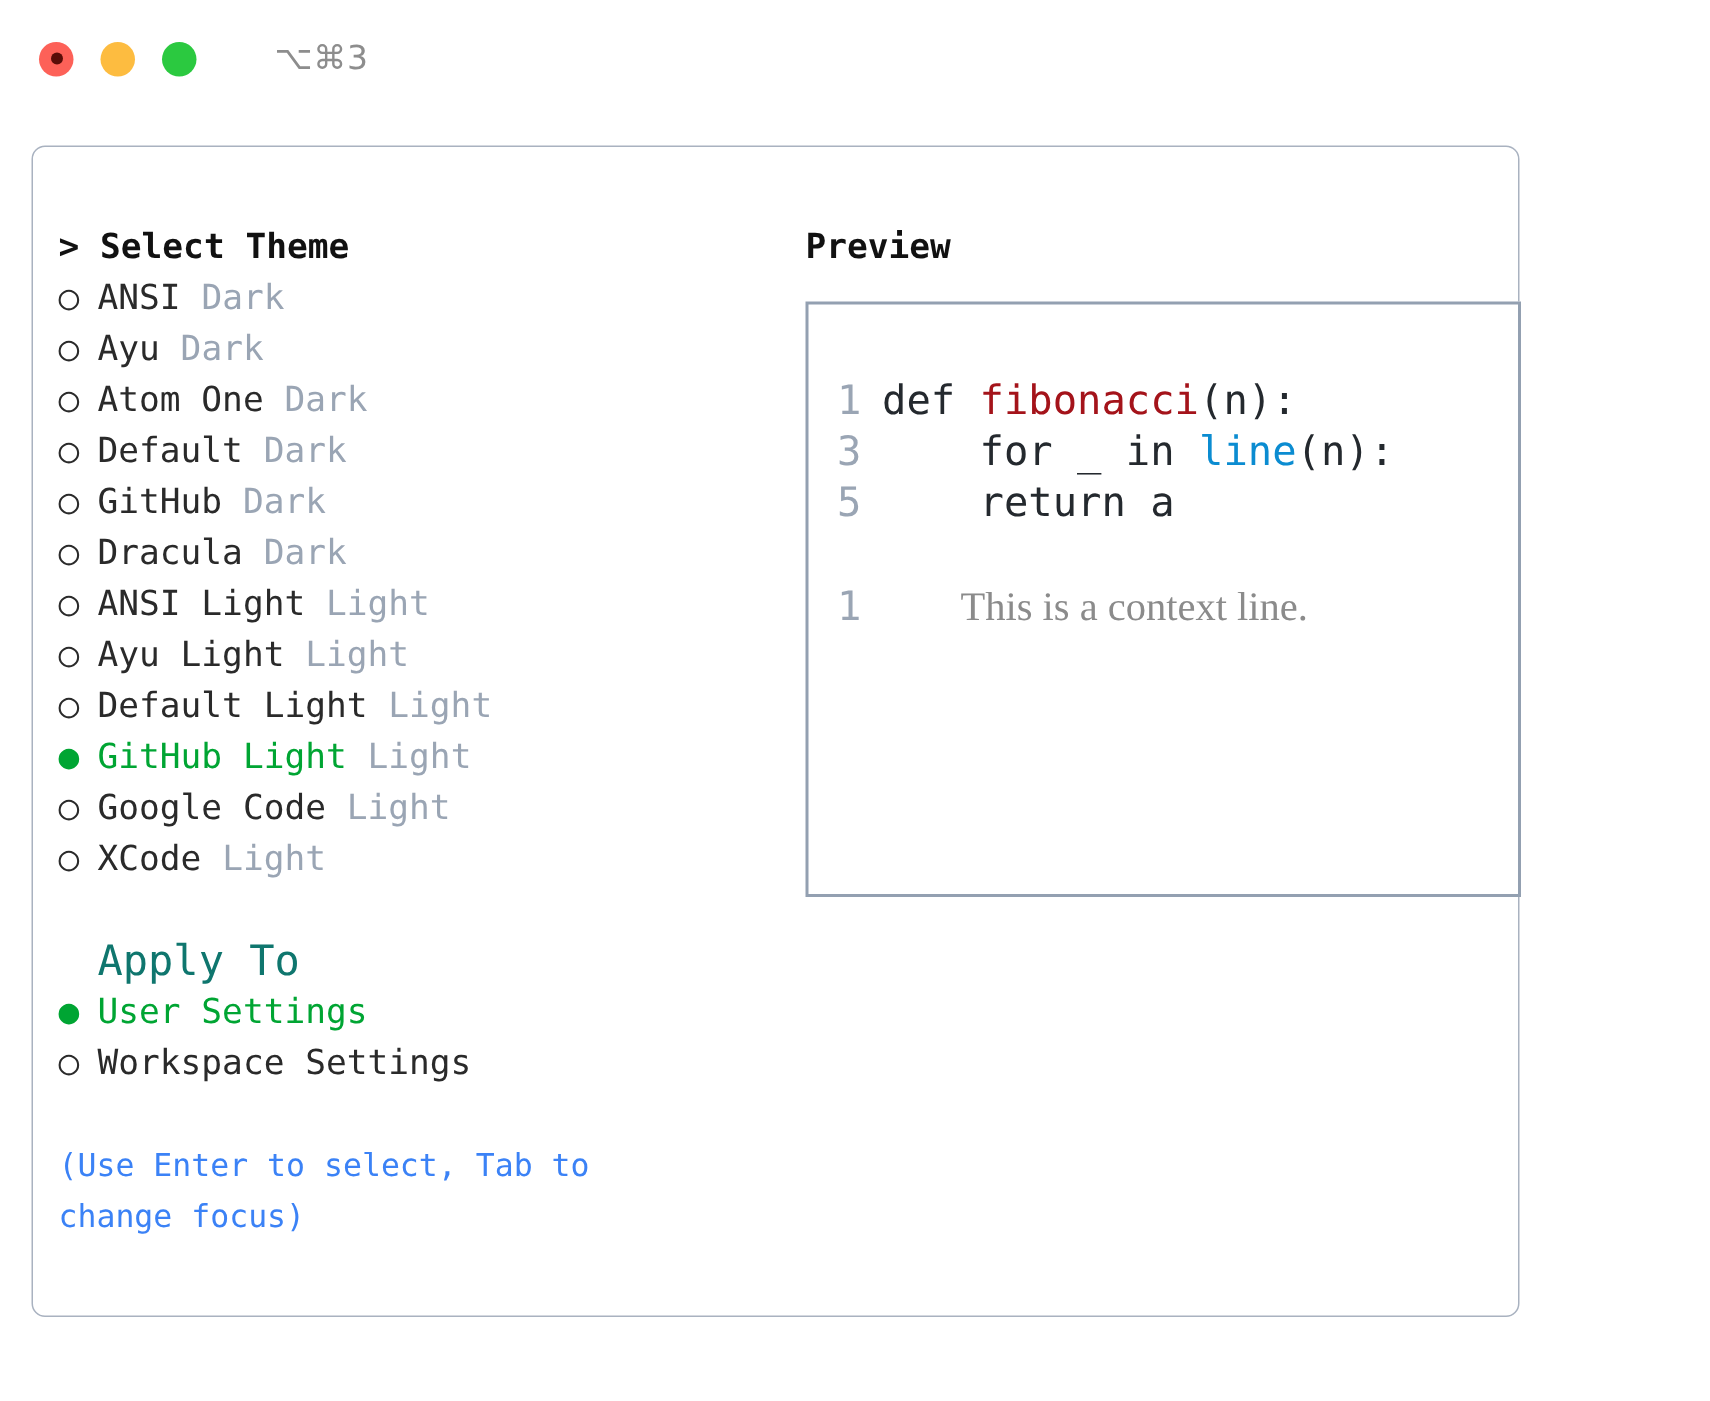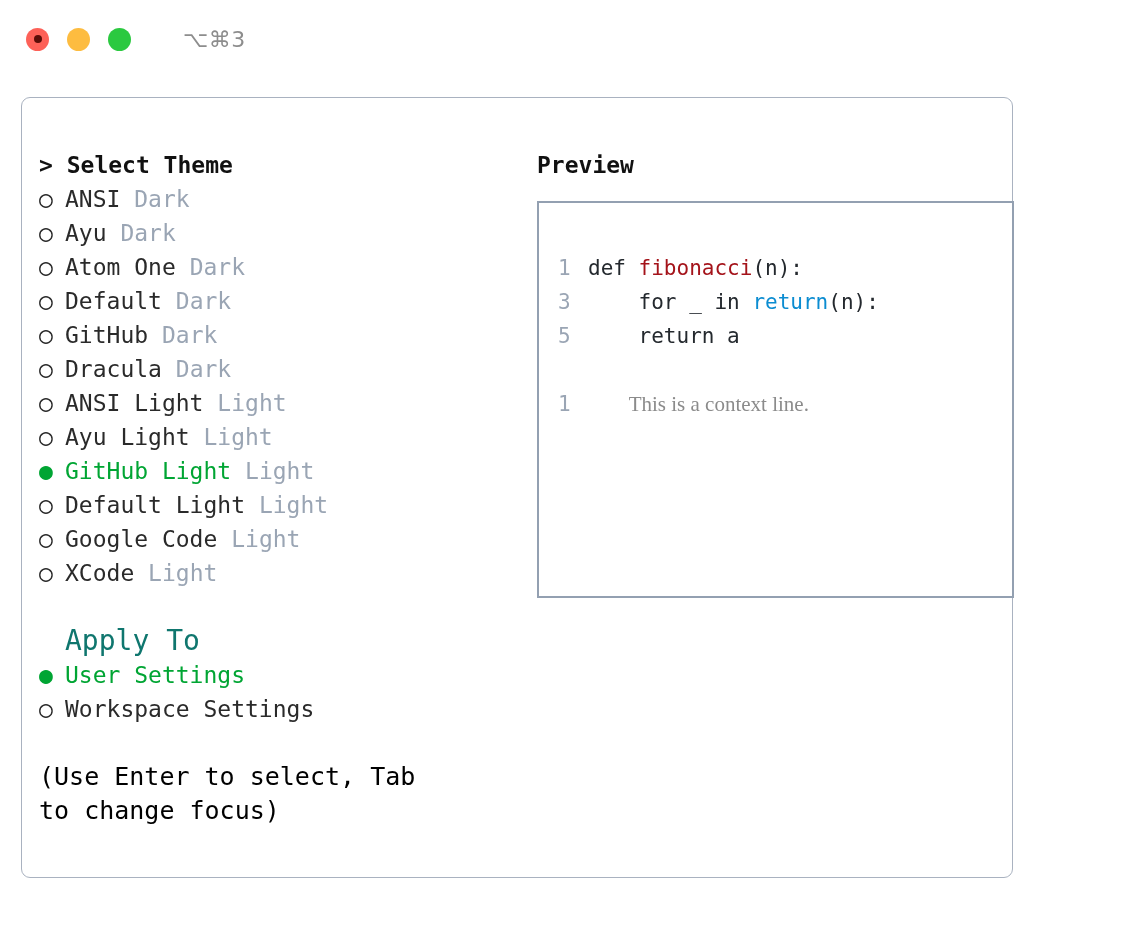--- a/index.html
+++ b/index.html
@@ -112,23 +112,23 @@
   .apply-heading {
     font-size: 28px;
     line-height: 34px;
     color: #0f766e;
     white-space: pre;
     padding-left: 26px;
   }
 
   .hint {
     margin-top: 34px;
-    font-size: 25px;
-    line-height: 34px;
-    color: #000000;
+    font-size: 21px;
+    line-height: 34px;
+    color: #3b82f6;
     width: 410px;
   }
 
   
   .right-pane {
     position: absolute;
     left: 479px;
     top: 50px;
     width: 480px;
     margin-left: 36px;
@@ -142,21 +142,21 @@
   .preview-box {
     margin-top: 19px;
     width: 477px;
     height: 397px;
     border: 2px solid #93a0b1;
     box-sizing: border-box;
     background: #ffffff;
     padding: 48px 0 0 19px;
   }
   .code-line {
-    font-size: 21px;
+    font-size: 27px;
     line-height: 34px;
     white-space: pre;
     color: #24292e;
   }
   .ln {
     display: inline-block;
     width: 30px;
     text-align: left;
     color: #9aa5b4;
   }
@@ -192,22 +192,22 @@
 
       <div id="theme-list">
           <div class="opt-row"><span class="bullet">○</span><span class="opt-label">ANSI</span><span> </span><span class="opt-cat">Dark</span></div>
           <div class="opt-row"><span class="bullet">○</span><span class="opt-label">Ayu</span><span> </span><span class="opt-cat">Dark</span></div>
           <div class="opt-row"><span class="bullet">○</span><span class="opt-label">Atom One</span><span> </span><span class="opt-cat">Dark</span></div>
           <div class="opt-row"><span class="bullet">○</span><span class="opt-label">Default</span><span> </span><span class="opt-cat">Dark</span></div>
           <div class="opt-row"><span class="bullet">○</span><span class="opt-label">GitHub</span><span> </span><span class="opt-cat">Dark</span></div>
           <div class="opt-row"><span class="bullet">○</span><span class="opt-label">Dracula</span><span> </span><span class="opt-cat">Dark</span></div>
           <div class="opt-row"><span class="bullet">○</span><span class="opt-label">ANSI Light</span><span> </span><span class="opt-cat">Light</span></div>
           <div class="opt-row"><span class="bullet">○</span><span class="opt-label">Ayu Light</span><span> </span><span class="opt-cat">Light</span></div>
+          <div class="opt-row"><span class="bullet">○</span><span class="opt-label">Default Light</span><span> </span><span class="opt-cat">Light</span></div>
           <div class="opt-row"><span class="bullet on">●</span><span class="opt-label on">GitHub Light</span><span> </span><span class="opt-cat">Light</span></div>
-          <div class="opt-row"><span class="bullet">○</span><span class="opt-label">Default Light</span><span> </span><span class="opt-cat">Light</span></div>
           <div class="opt-row"><span class="bullet">○</span><span class="opt-label">Google Code</span><span> </span><span class="opt-cat">Light</span></div>
           <div class="opt-row"><span class="bullet">○</span><span class="opt-label">XCode</span><span> </span><span class="opt-cat">Light</span></div>
         </div>
 
       <div class="section-gap"></div>
 
       <div class="apply-heading">Apply To</div>
 
       <div id="apply-list">
           <div class="opt-row"><span class="bullet on">●</span><span class="opt-label on">User Settings</span></div>
@@ -215,21 +215,21 @@
         </div>
 
       <div class="hint">(Use Enter to select, Tab to change focus)</div>
     </div>
 
     <div class="right-pane">
       <div class="preview-title">Preview</div>
       <div class="preview-box">
         <div id="code-sample">
             <div class="code-line"><span class="ln">1</span><span class="tok-plain">def </span><span class="tok-fn">fibonacci</span><span class="tok-plain">(n):</span></div>
-            <div class="code-line"><span class="ln">3</span><span class="tok-plain">    for _ in </span><span class="tok-call">return</span><span class="tok-plain">(n):</span></div>
+            <div class="code-line"><span class="ln">3</span><span class="tok-plain">    for _ in </span><span class="tok-call">line</span><span class="tok-plain">(n):</span></div>
             <div class="code-line"><span class="ln">5</span><span class="tok-plain">    return a</span></div>
           </div>
         <div class="blank-line"></div>
         <div id="diff-sample">
             <div class="code-line"><span class="ln">1</span><span>  </span><span class="diff-ctx"> </span><span class="diff-ctx">  This is a context line.</span></div>
           </div>
       </div>
     </div>
 
   </div>

